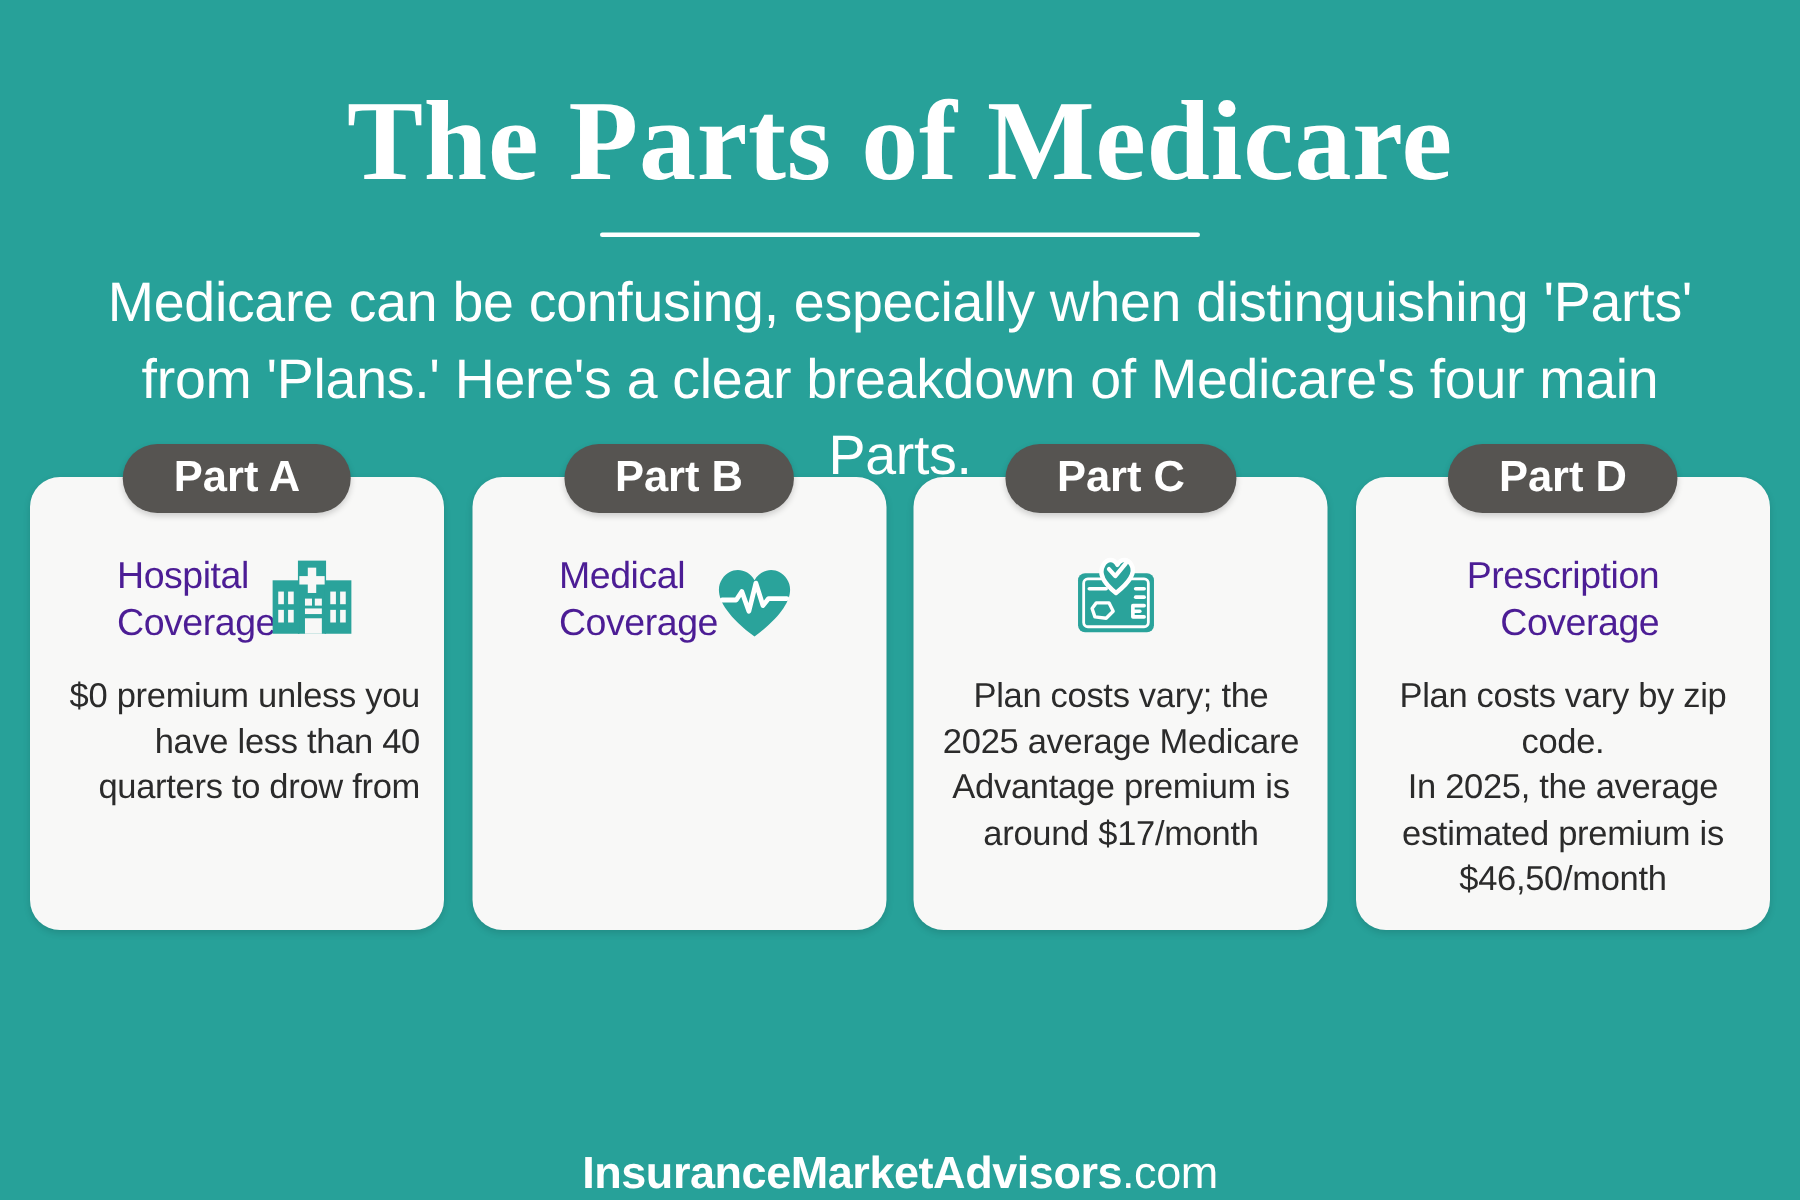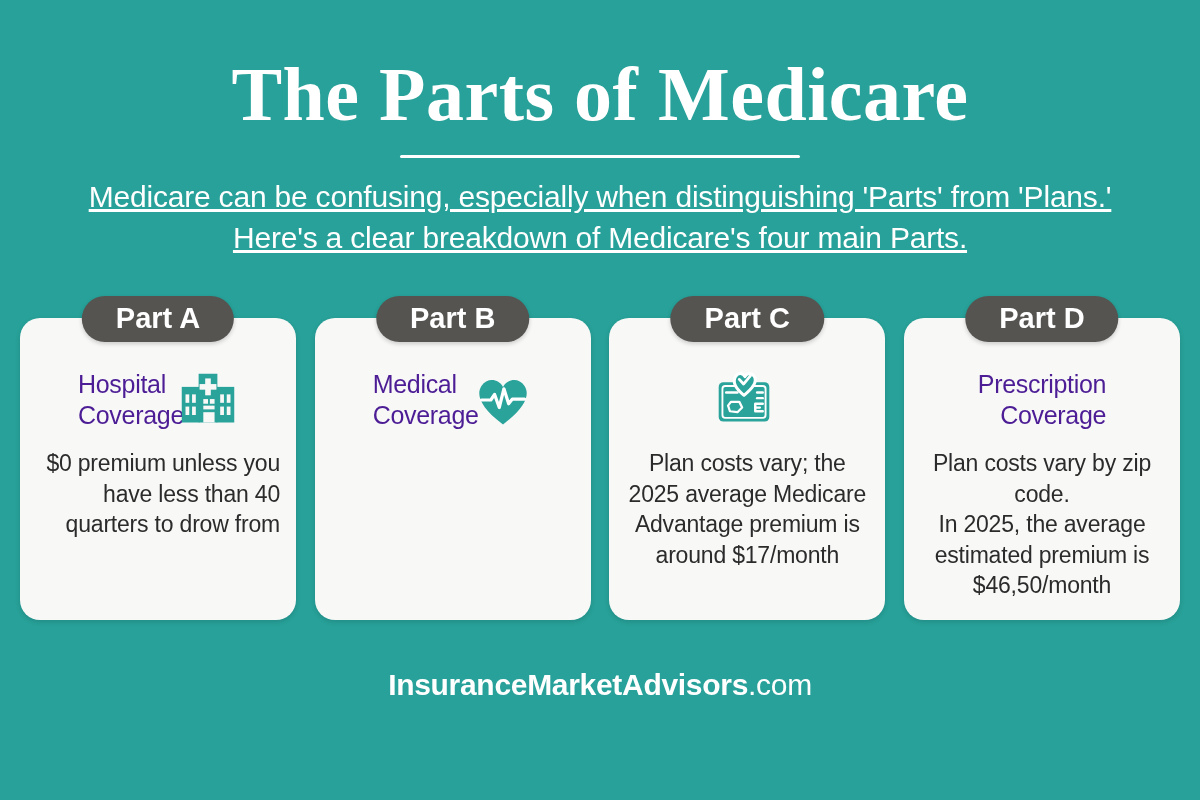--- a/index.html
+++ b/index.html
@@ -40,26 +40,25 @@
     width: 400px;
     height: 3px;
     background: #ffffff;
     margin: 23px auto 0 auto;
     border-radius: 2px;
   }
   .subtitle {
     margin: 18px auto 0 auto;
     width: 1080px;
     font-family: "Liberation Sans", sans-serif;
-    font-size: 30px;
+    font-size: 37px;
     font-weight: 300;
     color: #ffffff;
     line-height: 1.38;
     letter-spacing: -0.2px;
-    text-decoration: underline;
   }
 
   
   .cards {
     position: absolute;
     top: 318px;
     left: 20px;
     width: 1160px;
     height: 302px;
     display: flex;
@@ -135,21 +134,21 @@
   }
   .align-right  { text-align: right; }
   .align-center { text-align: center; }
 
   
   .footer {
     position: absolute;
     bottom: 0; left: 0; right: 0;
     height: 132px;
     display: flex;
-    align-items: flex-start;
+    align-items: flex-end;
     justify-content: center;
   }
   .footer-text {
     color: #ffffff;
     font-size: 30px;
     letter-spacing: -0.3px;
   }
   .footer-brand { font-weight: 700; }
   .footer-tld { font-weight: 400; }
 </style>

